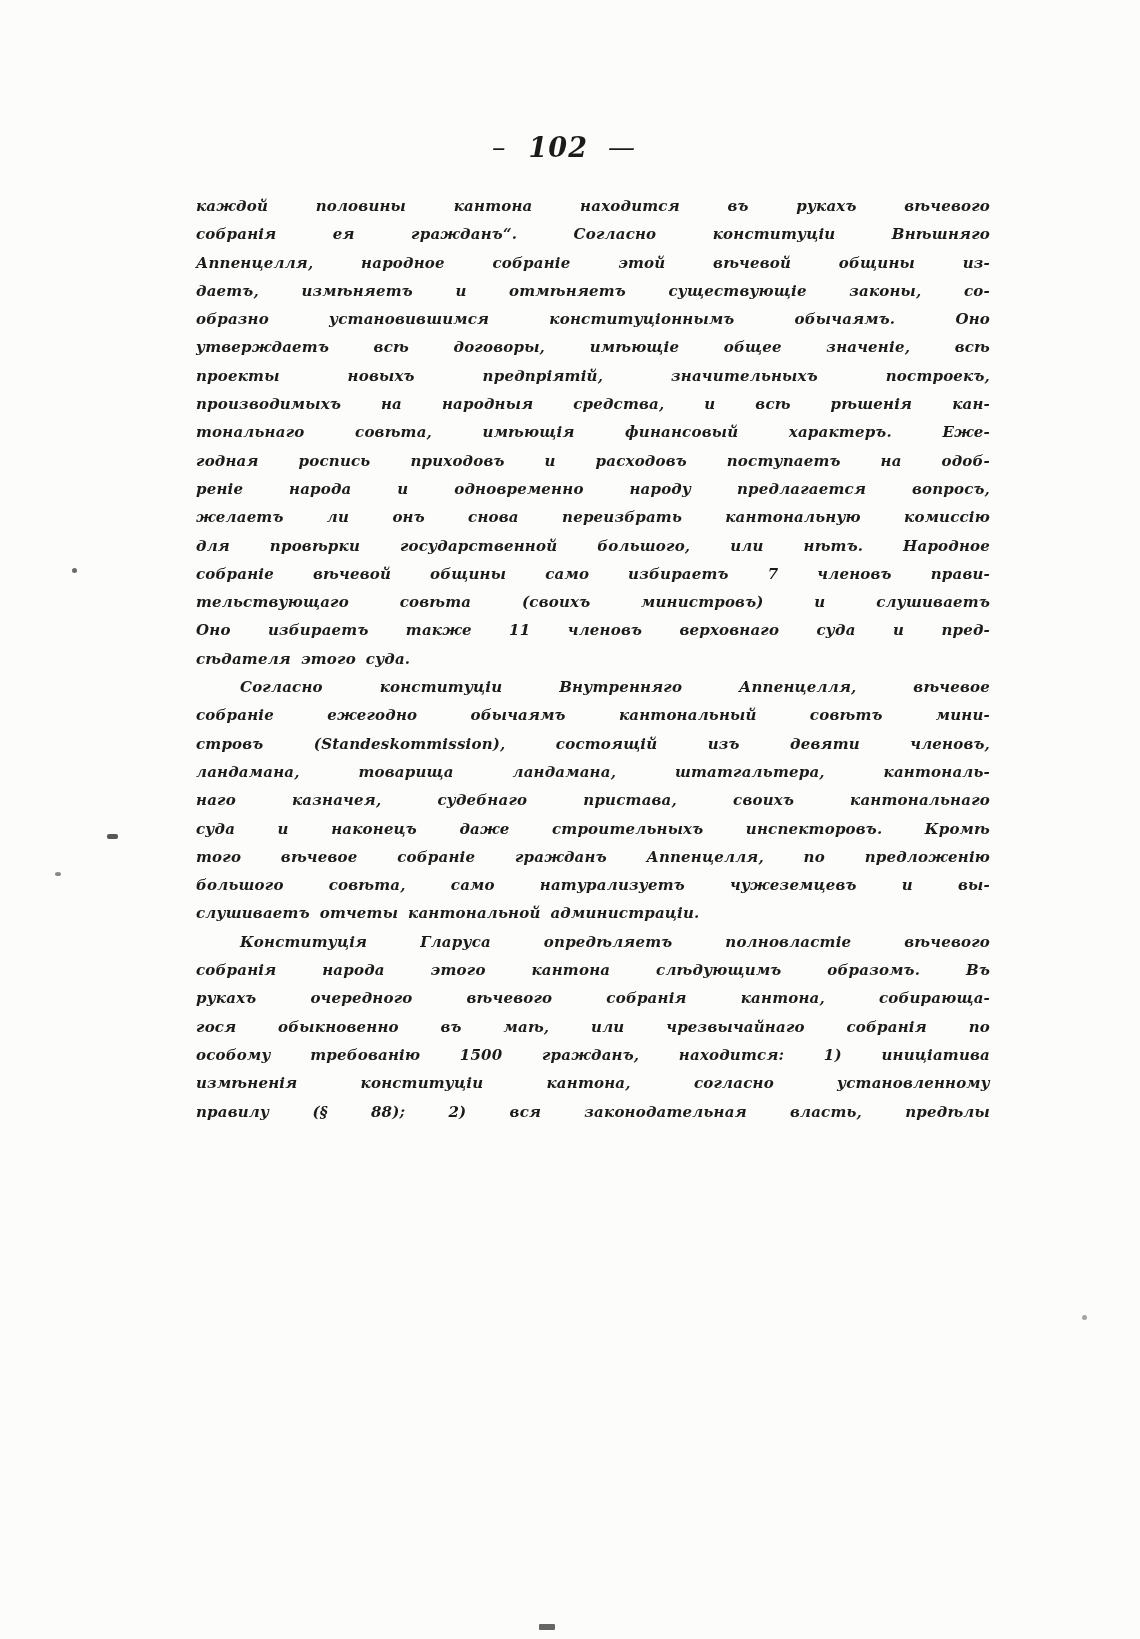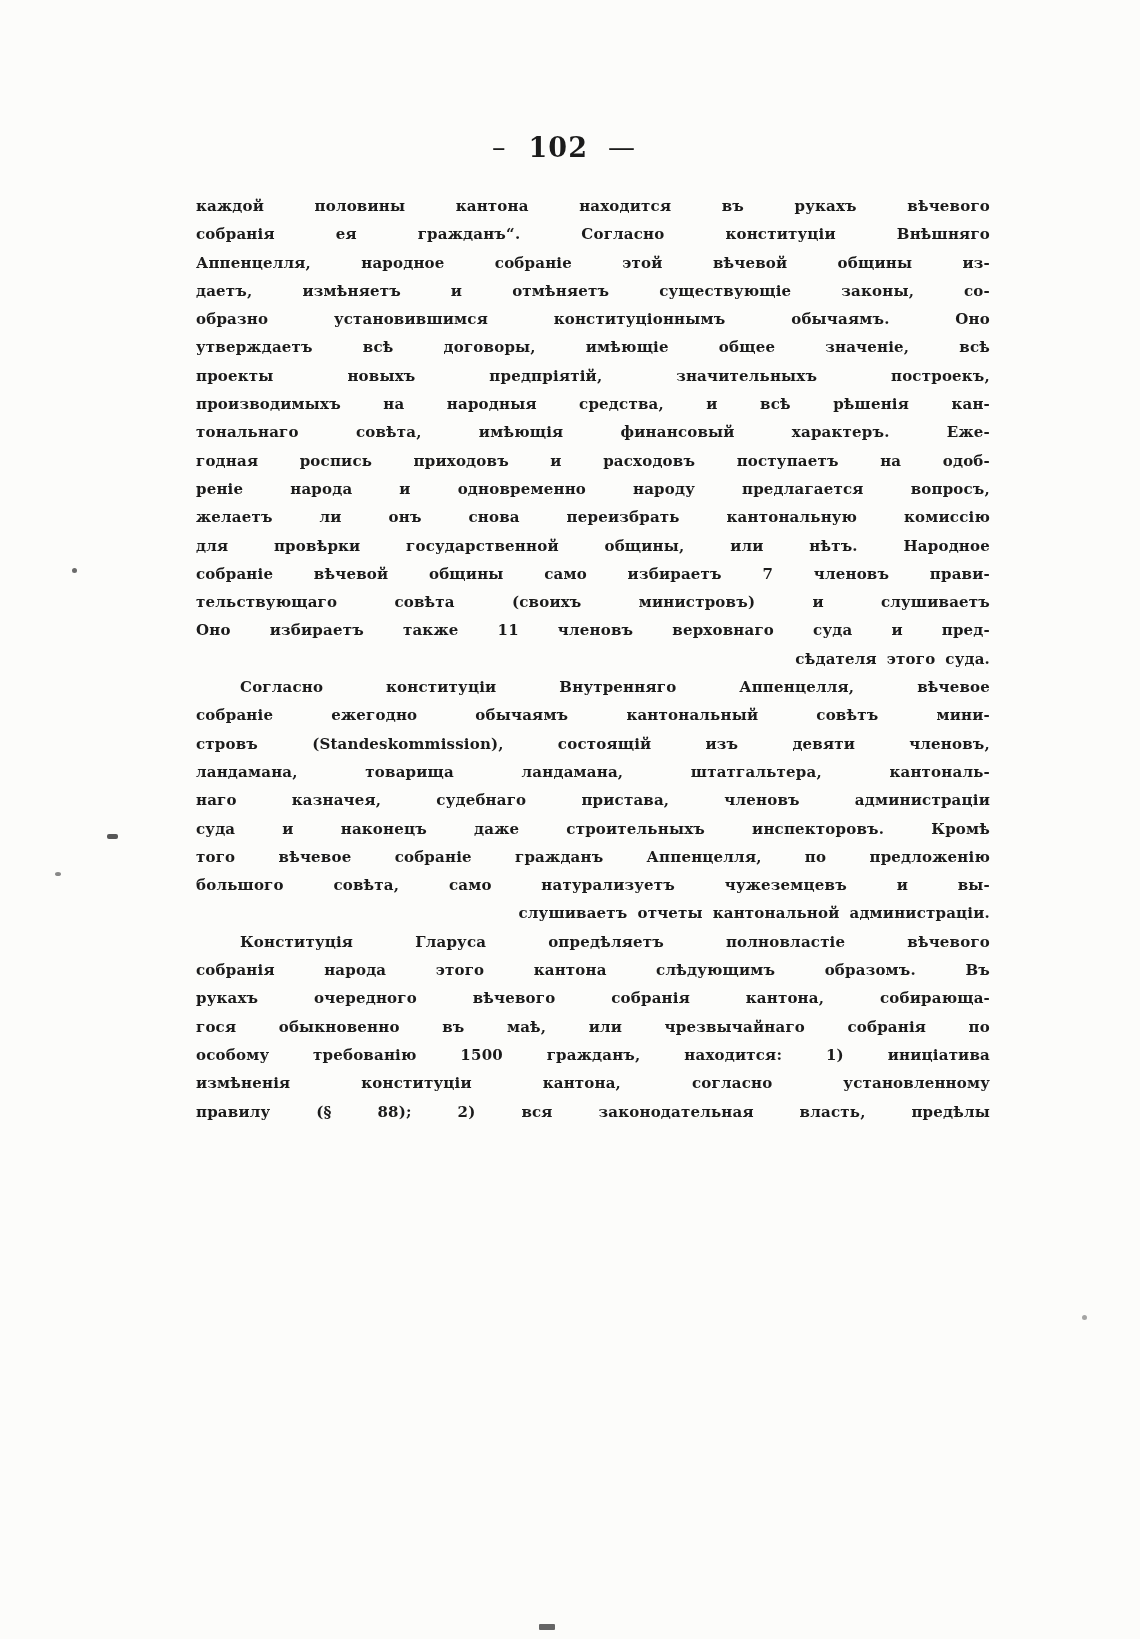--- a/index.html
+++ b/index.html
@@ -7,21 +7,21 @@
     --paper:#fcfcfa;
   }
   html,body{margin:0;padding:0;}
   body{
     width:1140px;height:1639px;
     background:var(--paper);
     position:relative;
     overflow:hidden;
     font-family:"DejaVu Serif","Liberation Serif",serif;
   }
-  .page{position:absolute;inset:0;}
+  .page{position:absolute;inset:0;font-style:italic;}
   .page-header{
     position:absolute;
     top:132px;left:0;width:1128px;
     text-align:center;
     color:var(--ink);
     font-size:27px;
     font-weight:700;
     letter-spacing:1px;
   }
   .page-header .dash-left{margin-right:22px;font-weight:400;}
@@ -37,21 +37,21 @@
     font-weight:700;
     line-height:28.3px;
     letter-spacing:0.2px;
     white-space:normal;
   }
   .line.justify{
     text-align:justify;
     text-align-last:justify;
   }
   .line.lastline{
-    text-align:right;
+    text-align:left;
     word-spacing:0.30em;
   }
   .line.indent{
     text-indent:44px;
   }
   
   .speck{position:absolute;background:#3a3a3a;}
   .speck-1{left:72px;top:568px;width:5px;height:5px;border-radius:50%;opacity:.75;}
   .speck-2{left:107px;top:834px;width:11px;height:5px;border-radius:2px;opacity:.85;}
   .speck-3{left:55px;top:872px;width:6px;height:4px;border-radius:50%;opacity:.6;}
@@ -74,32 +74,32 @@
         <div class="line justify">Аппенцелля, народное собраніе этой вѣчевой общины из-</div>
         <div class="line justify">даетъ, измѣняетъ и отмѣняетъ существующіе законы, со-</div>
         <div class="line justify">образно установившимся конституціоннымъ обычаямъ. Оно</div>
         <div class="line justify">утверждаетъ всѣ договоры, имѣющіе общее значеніе, всѣ</div>
         <div class="line justify">проекты новыхъ предпріятій, значительныхъ построекъ,</div>
         <div class="line justify">производимыхъ на народныя средства, и всѣ рѣшенія кан-</div>
         <div class="line justify">тональнаго совѣта, имѣющія финансовый характеръ. Еже-</div>
         <div class="line justify">годная роспись приходовъ и расходовъ поступаетъ на одоб-</div>
         <div class="line justify">реніе народа и одновременно народу предлагается вопросъ,</div>
         <div class="line justify">желаетъ ли онъ снова переизбрать кантональную комиссію</div>
-        <div class="line justify">для провѣрки государственной общины, или нѣтъ. Народное</div>
+        <div class="line justify">для провѣрки государственной большого, или нѣтъ. Народное</div>
         <div class="line justify">собраніе вѣчевой общины само избираетъ 7 членовъ прави-</div>
         <div class="line justify">тельствующаго совѣта (своихъ министровъ) и слушиваетъ</div>
         <div class="line justify">Оно избираетъ также 11 членовъ верховнаго суда и пред-</div>
         <div class="line lastline">сѣдателя этого суда.</div>
       </div>
       <div>
         <div class="line justify indent">Согласно конституціи Внутренняго Аппенцелля, вѣчевое</div>
         <div class="line justify">собраніе ежегодно обычаямъ кантональный совѣтъ мини-</div>
         <div class="line justify">стровъ (Standeskommission), состоящій изъ девяти членовъ,</div>
         <div class="line justify">ландамана, товарища ландамана, штатгальтера, кантональ-</div>
-        <div class="line justify">наго казначея, судебнаго пристава, членовъ администраціи</div>
+        <div class="line justify">наго казначея, судебнаго пристава, своихъ кантональнаго</div>
         <div class="line justify">суда и наконецъ даже строительныхъ инспекторовъ. Кромѣ</div>
         <div class="line justify">того вѣчевое собраніе гражданъ Аппенцелля, по предложенію</div>
         <div class="line justify">большого совѣта, само натурализуетъ чужеземцевъ и вы-</div>
         <div class="line lastline">слушиваетъ отчеты кантональной администраціи.</div>
       </div>
       <div>
         <div class="line justify indent">Конституція Гларуса опредѣляетъ полновластіе вѣчевого</div>
         <div class="line justify">собранія народа этого кантона слѣдующимъ образомъ. Въ</div>
         <div class="line justify">рукахъ очередного вѣчевого собранія кантона, собирающа-</div>
         <div class="line justify">гося обыкновенно въ маѣ, или чрезвычайнаго собранія по</div>

